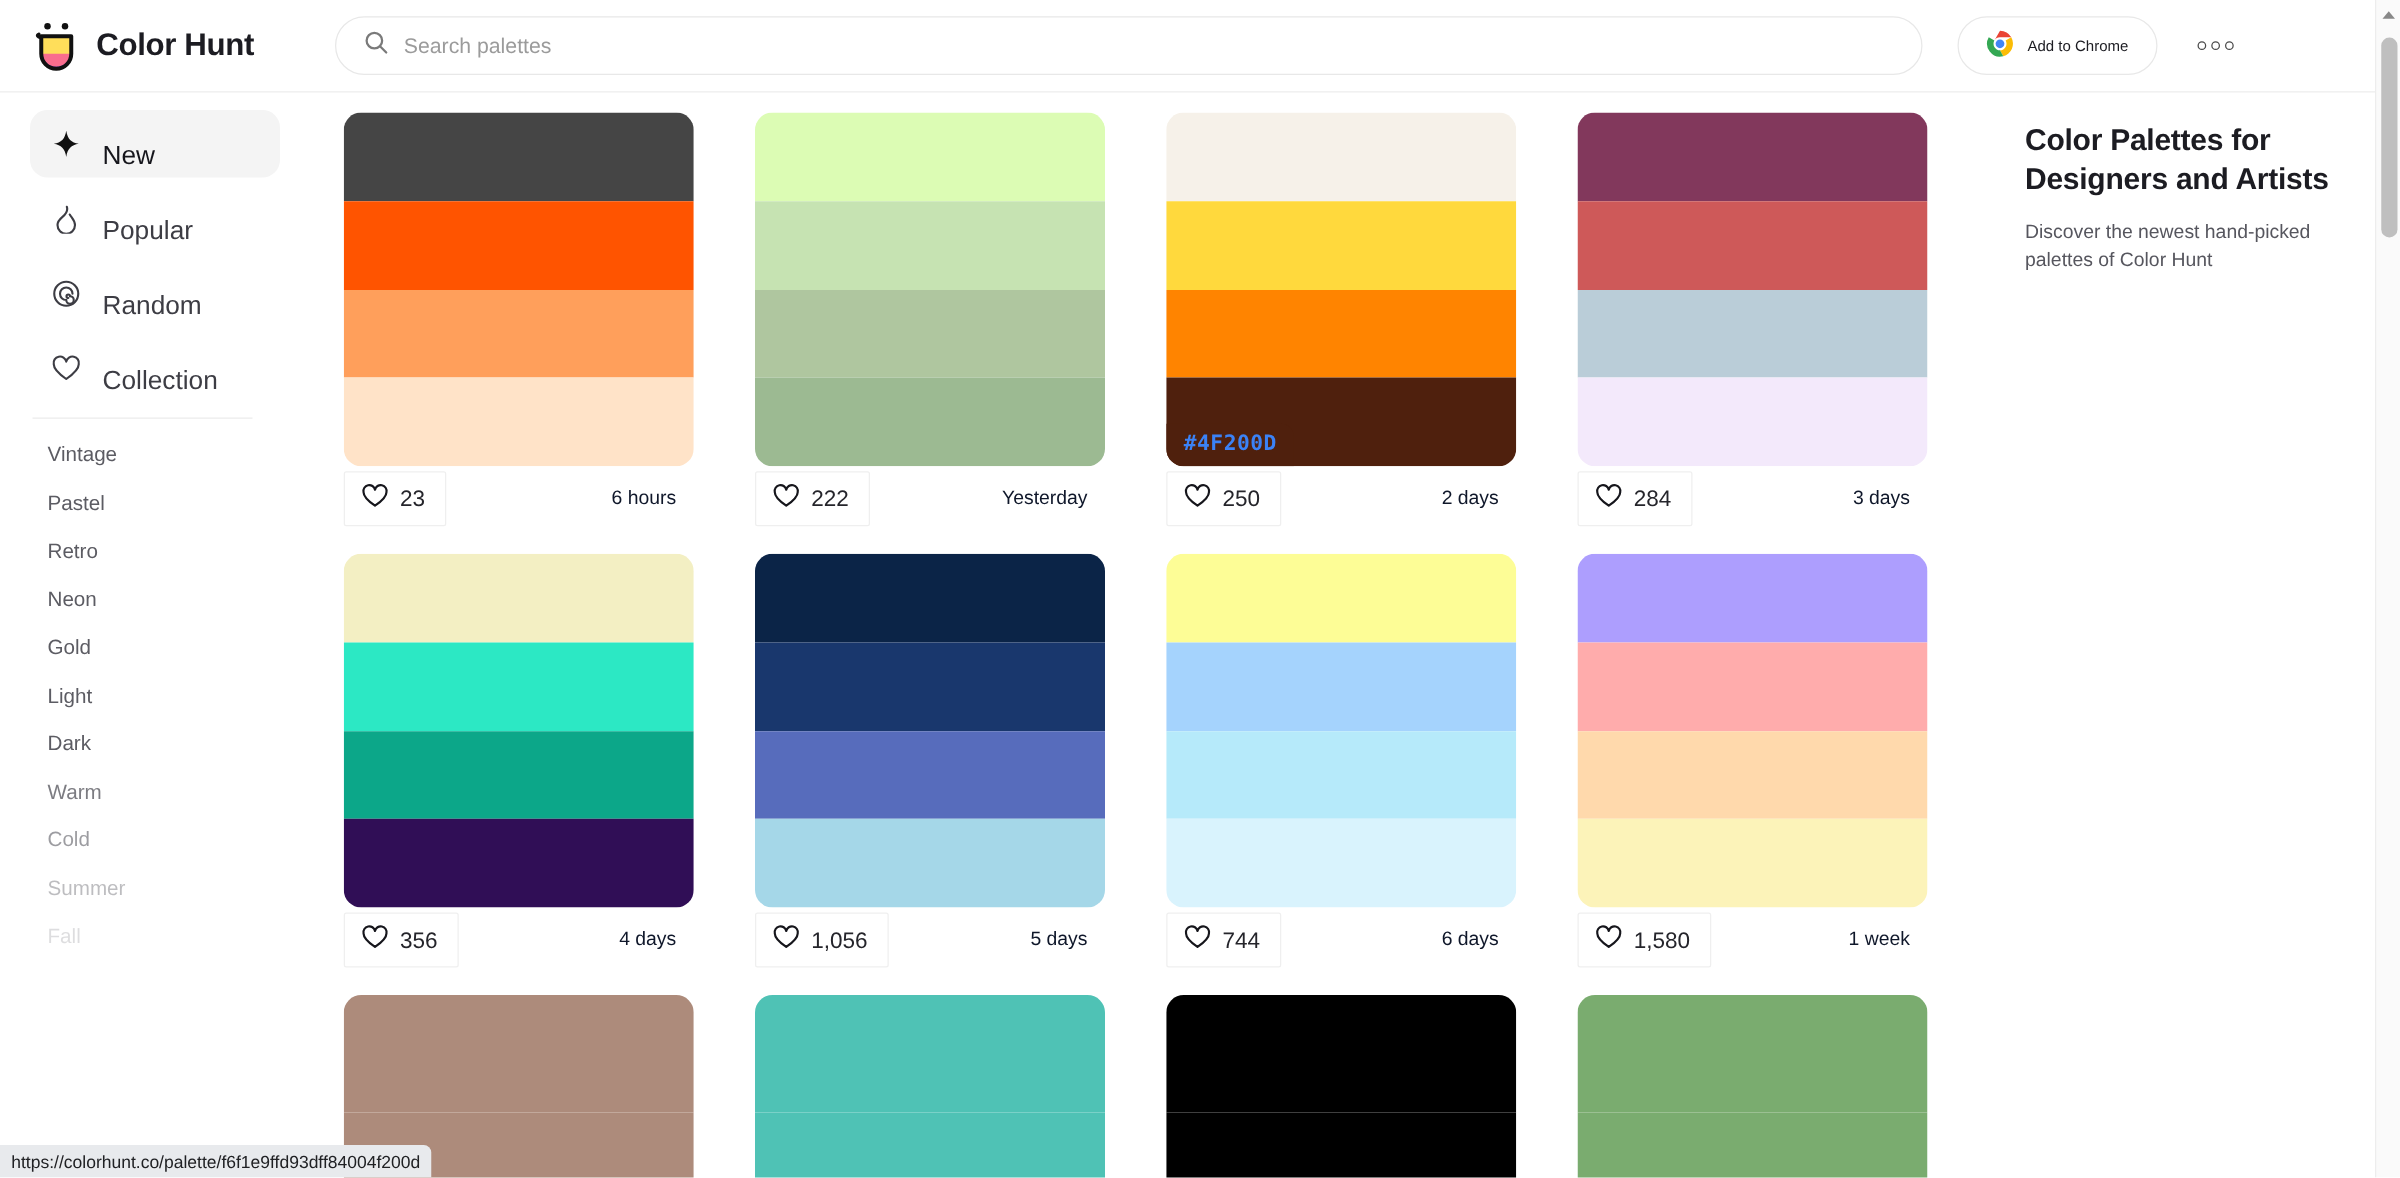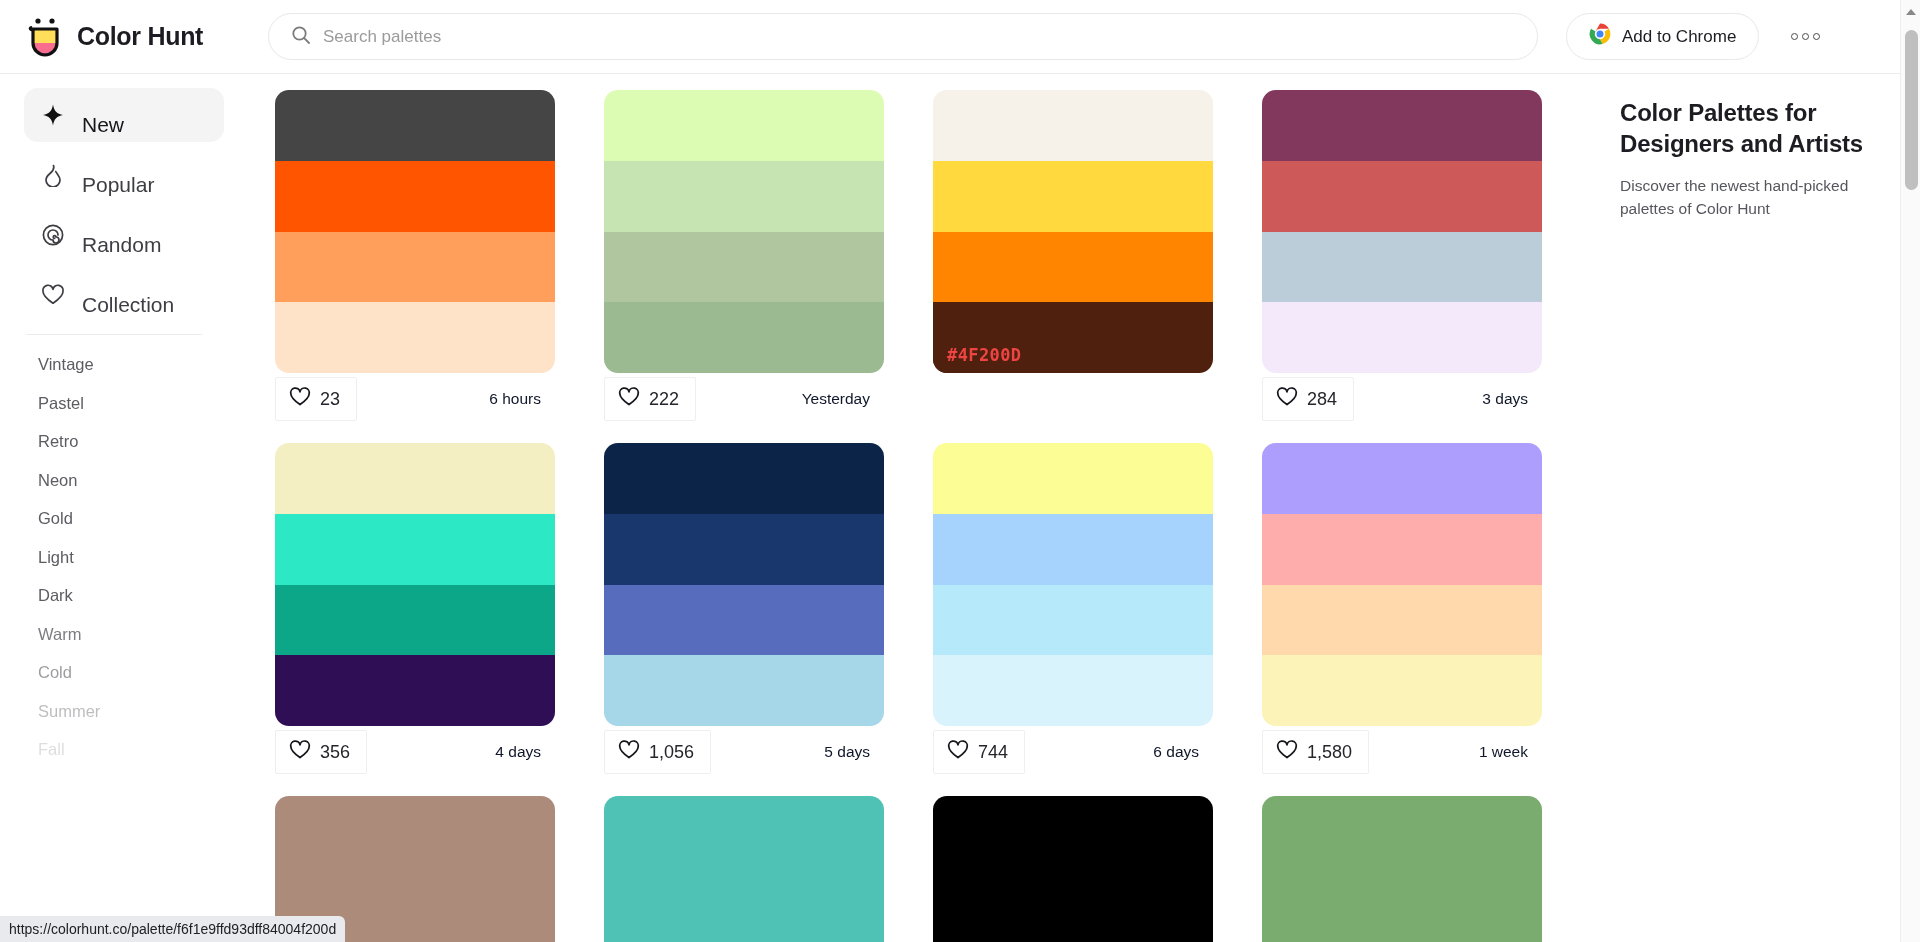--- a/index.html
+++ b/index.html
@@ -33,21 +33,21 @@
     background: #fff;
   }
   .search-input-text { font-size: 17px; color: #9b9b9b; }
 
   .header-right { display: flex; align-items: center; gap: 26px; margin-left: 28px; }
   .chrome-btn {
     display: flex; align-items: center; gap: 11px;
     height: 47px; padding: 0 22px;
     border: 1px solid #e8e8e8; border-radius: 24px;
     background: #fff; cursor: pointer;
-    font-size: 17px; color: #1c1c22;
+    font-size: 12px; color: #1c1c22;
   }
   .dots-btn { display: flex; gap: 4px; align-items: center; cursor: pointer; padding: 10px 6px; }
   .dots-btn i { display: block; width: 7px; height: 7px; border-radius: 50%; border: 1.4px solid #4a4a4a; }
 
   
   .sidebar {
     position: absolute; top: 74px; left: 0;
     width: 230px; height: 868px;
     padding: 14px 0 0 24px;
     overflow: hidden;
@@ -86,21 +86,21 @@
   .swatches {
     width: 280px; height: 283px;
     border-radius: 14px; overflow: hidden;
     display: flex; flex-direction: column;
     cursor: pointer;
   }
   .swatch { flex: 1; position: relative; }
   .hex-tag {
     position: absolute; left: 0; bottom: 0;
     padding: 6px 14px 8px 14px;
-    font-size: 17px; font-weight: 700; color: #ef4444;
+    font-size: 17px; font-weight: 700; color: #3b82f6;
     font-family: "DejaVu Sans Mono", monospace;
     border-radius: 0 10px 0 0;
     letter-spacing: 0.4px;
   }
   .card-meta {
     display: flex; align-items: center; justify-content: space-between;
     height: 52px; padding-right: 8px;
   }
   .like-btn {
     display: flex; align-items: center; gap: 9px;
@@ -297,20 +297,29 @@
       </div>
       <div class="card">
         <div class="swatches">
           <div class="swatch" style="background:#F6F1E9;"></div>
           <div class="swatch" style="background:#FFD93D;"></div>
           <div class="swatch" style="background:#FF8400;"></div>
           <div class="swatch" style="background:#4F200D;">
             <span class="hex-tag" style="background:#4F200D;">#4F200D</span>
           </div>
         </div>
+        <div class="card-meta">
+          <div class="like-btn">
+            <span><svg width="22" height="22" viewBox="0 0 24 24">
+                <path d="M12 20.2 C4.5 15 2 11.6 2 8.4 A4.9 4.9 0 0 1 12 6.3 A4.9 4.9 0 0 1 22 8.4 C22 11.6 19.5 15 12 20.2 z" fill="none" stroke="#16161c" stroke-width="1.9" stroke-linejoin="round"></path>
+              </svg></span>
+            <span class="like-count">250</span>
+          </div>
+          <span class="time-txt">2 days</span>
+        </div>
       </div>
       <div class="card">
         <div class="swatches">
           <div class="swatch" style="background:#82385C;"></div>
           <div class="swatch" style="background:#CE5959;"></div>
           <div class="swatch" style="background:#BACDD8;"></div>
           <div class="swatch" style="background:#F3E9FB;"></div>
         </div>
         <div class="card-meta">
           <div class="like-btn">

